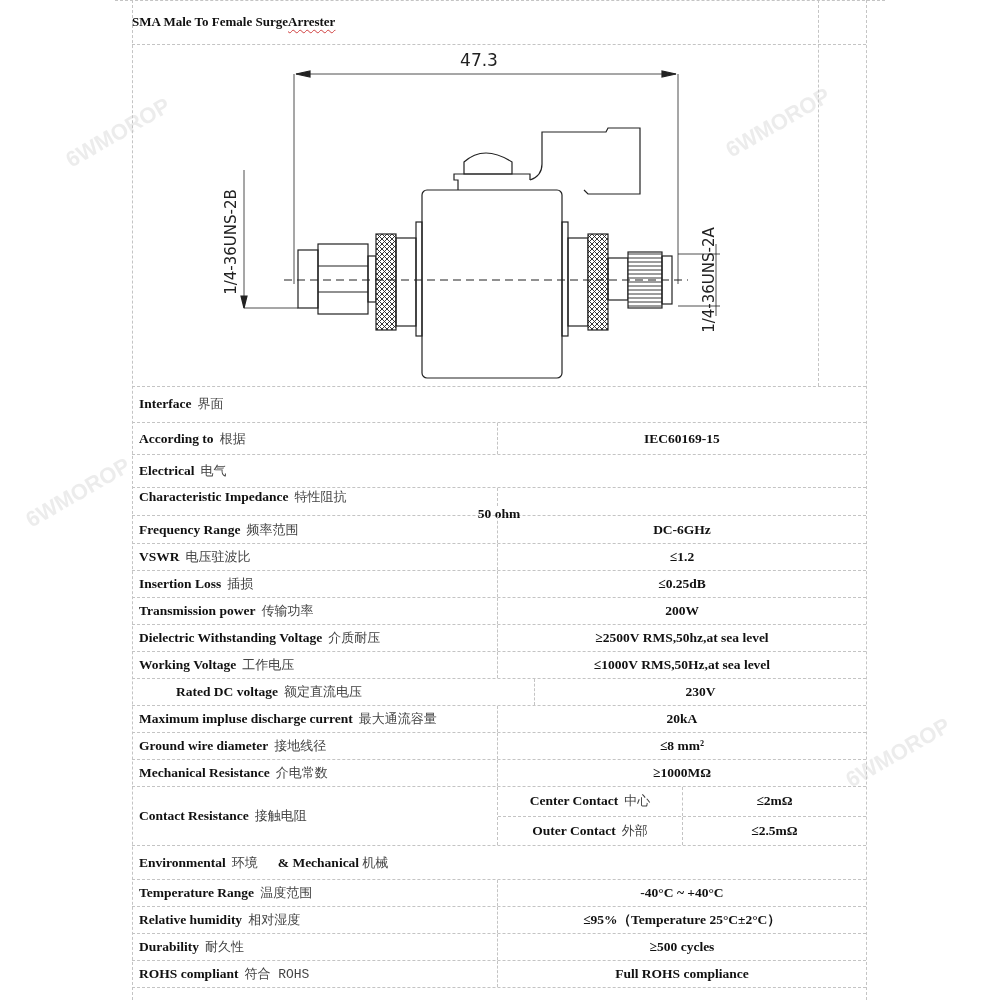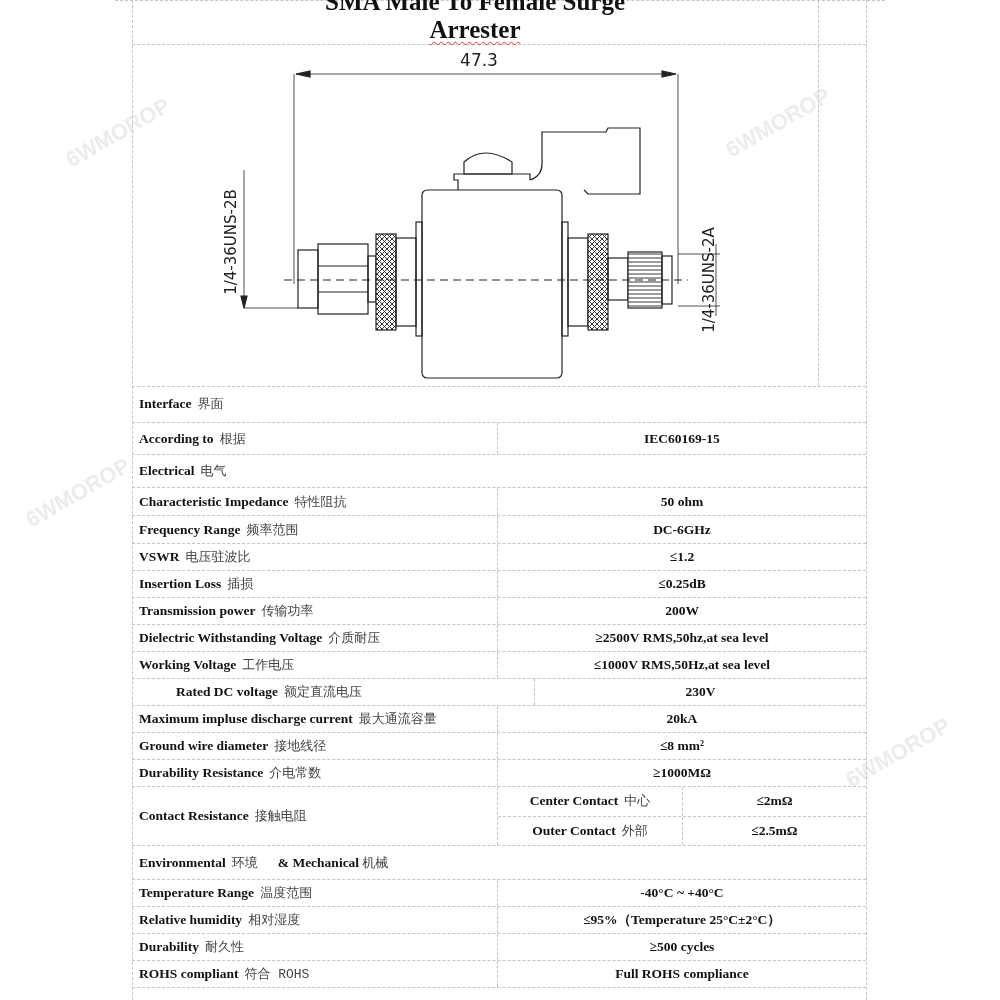--- a/index.html
+++ b/index.html
@@ -1,22 +1,22 @@
 <!DOCTYPE html>
 <html><head>
 <meta charset="utf-8">
 <style>
   html, body { margin:0; padding:0; background:#ffffff; }
   body { width:1000px; height:1000px; position:relative; overflow:hidden;
          font-family:"Liberation Serif", "DejaVu Serif", serif; color:#111; }
   .vline { position:absolute; border-left:1px dashed #c4c4c4; }
   .hline { position:absolute; border-top:1px dashed #c4c4c4; }
   .title { position:absolute; left:132px; top:0; width:686px; height:44px;
-           display:flex; align-items:center; justify-content:flex-end;
-           font-weight:bold; font-size:25px;flex-direction:column; }
+           display:flex; align-items:center; justify-content:flex-start;
+           font-weight:bold; font-size:13px; }
   .title .squig { text-decoration: underline wavy #d04040; text-decoration-thickness:1px; text-underline-offset:3px; }
   .drawing { position:absolute; left:132px; top:44px; width:686px; height:342px; }
   .table { position:absolute; left:132px; top:386px; width:734px; }
   .row { position:relative; display:flex; border-bottom:1px dashed #c4c4c4; box-sizing:border-box; }
   .cell { box-sizing:border-box; display:flex; align-items:center; font-size:13.5px; font-weight:bold; }
   .lbl { width:366px; padding-left:7px; border-right:1px dashed #c4c4c4; }
   .val { flex:1; justify-content:center; }
   .cn { font-weight:normal; color:#444; margin-left:6px; font-family:Liberation Mono, monospace; font-size:13px; }
   .section .lbl { border-right:none; width:100%; }
   .sub { display:flex; flex-direction:column; flex:1; }
@@ -114,21 +114,21 @@
         <span class="cn">根据</span>
       </div>
       <div class="cell val">IEC60169-15</div>
     </div>
     <div class="row section" style="height: 33px;">
       <div class="cell lbl">
         <span>Electrical</span>
         <span class="cn">电气</span>
       </div>
     </div>
-    <div class="row" style="height: 28px;">
+    <div class="row" style="height: 28px; flex-direction: column;">
       <div class="cell lbl">
         <span>Characteristic Impedance</span>
         <span class="cn">特性阻抗</span>
       </div>
       <div class="cell val">50 ohm</div>
     </div>
     <div class="row" style="height: 28px;">
       <div class="cell lbl">
         <span>Frequency Range</span>
         <span class="cn">频率范围</span>
@@ -186,21 +186,21 @@
     </div>
     <div class="row" style="height: 27px;">
       <div class="cell lbl">
         <span>Ground wire diameter</span>
         <span class="cn">接地线径</span>
       </div>
       <div class="cell val">≤8 mm²</div>
     </div>
     <div class="row" style="height: 27px;">
       <div class="cell lbl">
-        <span>Durability Resistance</span>
+        <span>Mechanical Resistance</span>
         <span class="cn">介电常数</span>
       </div>
       <div class="cell val">≥1000MΩ</div>
     </div>
     <div class="row" style="height: 59px;">
       <div class="cell lbl">
         <span>Contact Resistance</span>
         <span class="cn">接触电阻</span>
       </div>
       <div class="sub">

